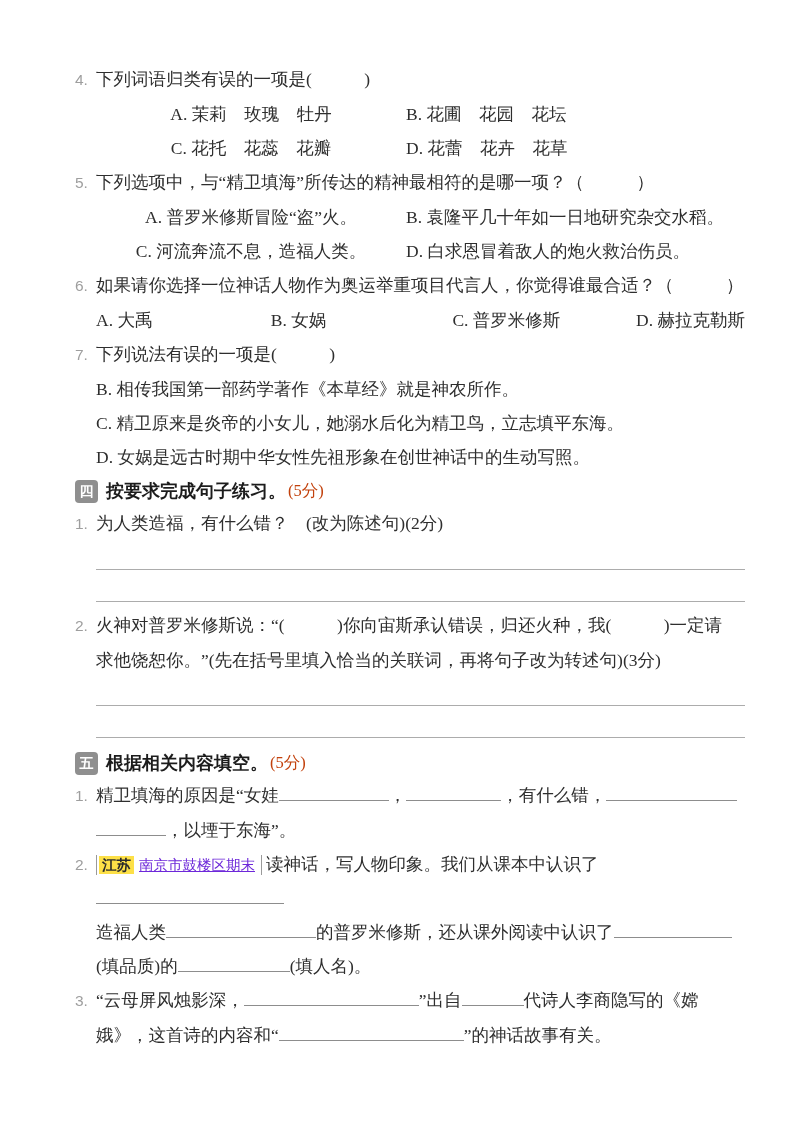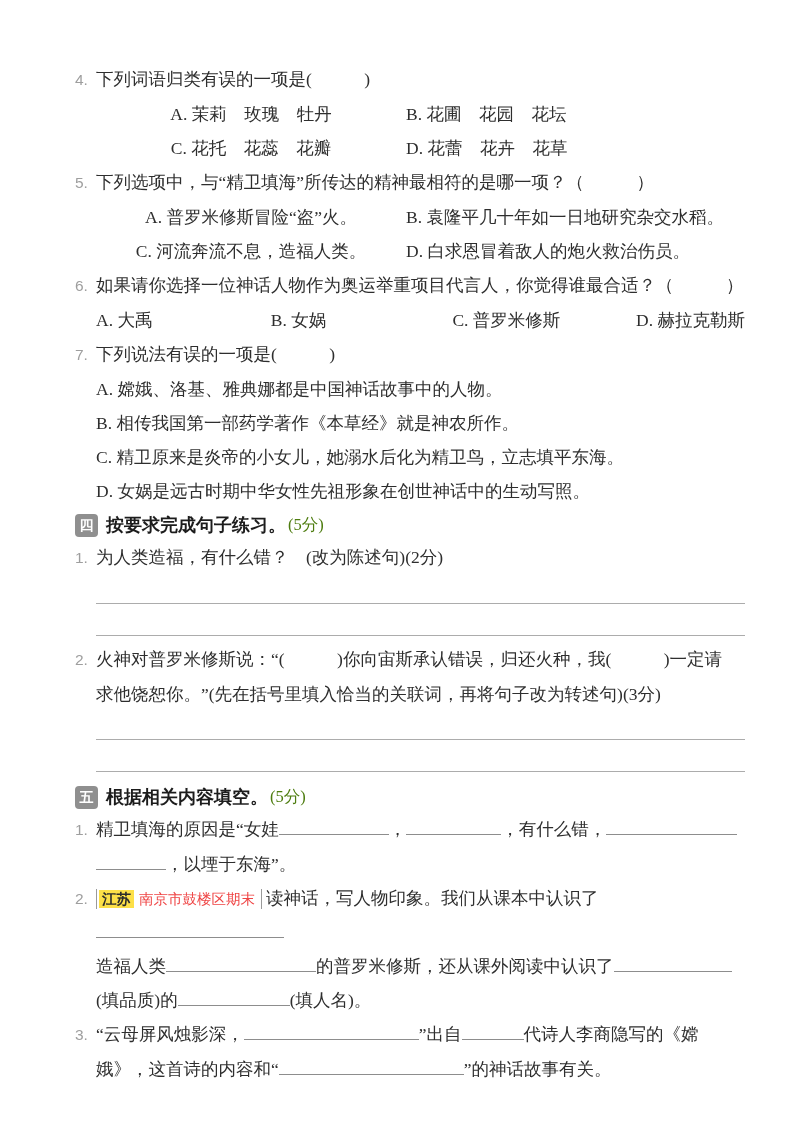--- a/index.html
+++ b/index.html
@@ -41,21 +41,21 @@
     border-radius:4px;
     color:#ffffff;
     font-family:"Liberation Sans", sans-serif;
     font-weight:bold;
     font-size:14px;
     display:flex; align-items:center; justify-content:center;
     margin-right:8px;
     flex:0 0 23px;
   }
   .sec-title { font-family:"Liberation Sans", sans-serif; font-weight:bold; font-size:18px; color:#1c1c1c; }
-  .sec-score { font-size:16.5px; color:#4d7c0f; margin-left:2px; }
+  .sec-score { font-size:16.5px; color:#c2410c; margin-left:2px; }
 
   
   .ans-line { border-bottom:1.5px solid #acacac; margin-left:21px; height:0; }
   .mt28 { margin-top:28px; }
   .mt31 { margin-top:31px; }
   .mt6 { margin-top:6px; }
   .mt10 { margin-top:10px; }
 
   
   .cont-line { padding-left:21px; font-size:17.5px; line-height:34px; white-space:pre-wrap; color:#2e2e2e; }
@@ -73,21 +73,21 @@
     display:inline-block;
     border-left:1px solid #9a9a9a;
     border-right:1px solid #9a9a9a;
     padding:0 6px 0 2px;
     margin-right:4px;
     font-family:"Liberation Sans", sans-serif;
     font-size:14.5px;
     line-height:20px;
   }
   .src-region { background:#fde047; font-weight:bold; color:#2b2b2b; padding:1px 3px; margin-right:5px; }
-  .src-name { color:#ef4444; }
+  .src-name { color:#6d28d9;text-decoration:underline; }
 </style>
 </head>
 <body>
 
 <div class="page">
 
   <div class="q-row">
     <span class="q-num">4.</span>
     <span class="q-stem">下列词语归类有误的一项是(　　　)</span>
   </div>
@@ -121,21 +121,20 @@
     <span class="w1">A. 大禹</span>
     <span class="w2">B. 女娲</span>
     <span class="w3">C. 普罗米修斯</span>
     <span>D. 赫拉克勒斯</span>
   </div>
 
   <div class="q-row">
     <span class="q-num">7.</span>
     <span class="q-stem">下列说法有误的一项是(　　　)</span>
   </div>
-  <div class="opt-full">A. 嫦娥、洛基、雅典娜都是中国神话故事中的人物。</div>
   <div class="opt-full">B. 相传我国第一部药学著作《本草经》就是神农所作。</div>
   <div class="opt-full">C. 精卫原来是炎帝的小女儿，她溺水后化为精卫鸟，立志填平东海。</div>
   <div class="opt-full">D. 女娲是远古时期中华女性先祖形象在创世神话中的生动写照。</div>
 
   <div class="sec-header">
     <span class="sec-badge">四</span>
     <span class="sec-title">按要求完成句子练习。</span>
     <span class="sec-score">(5分)</span>
   </div>
 

